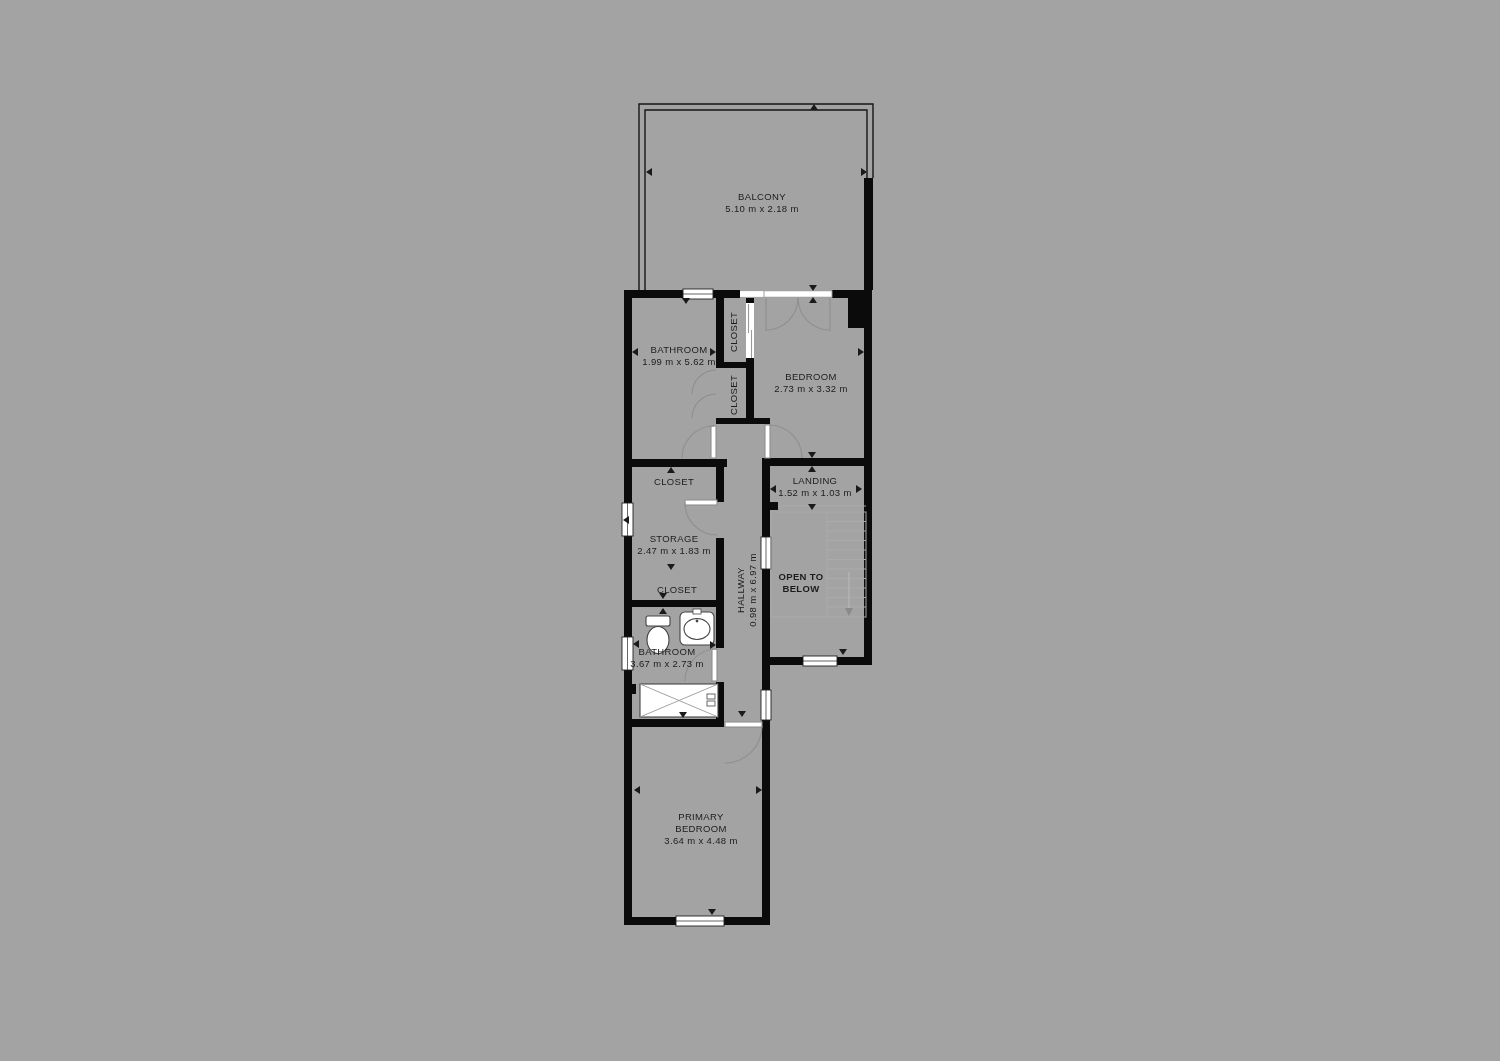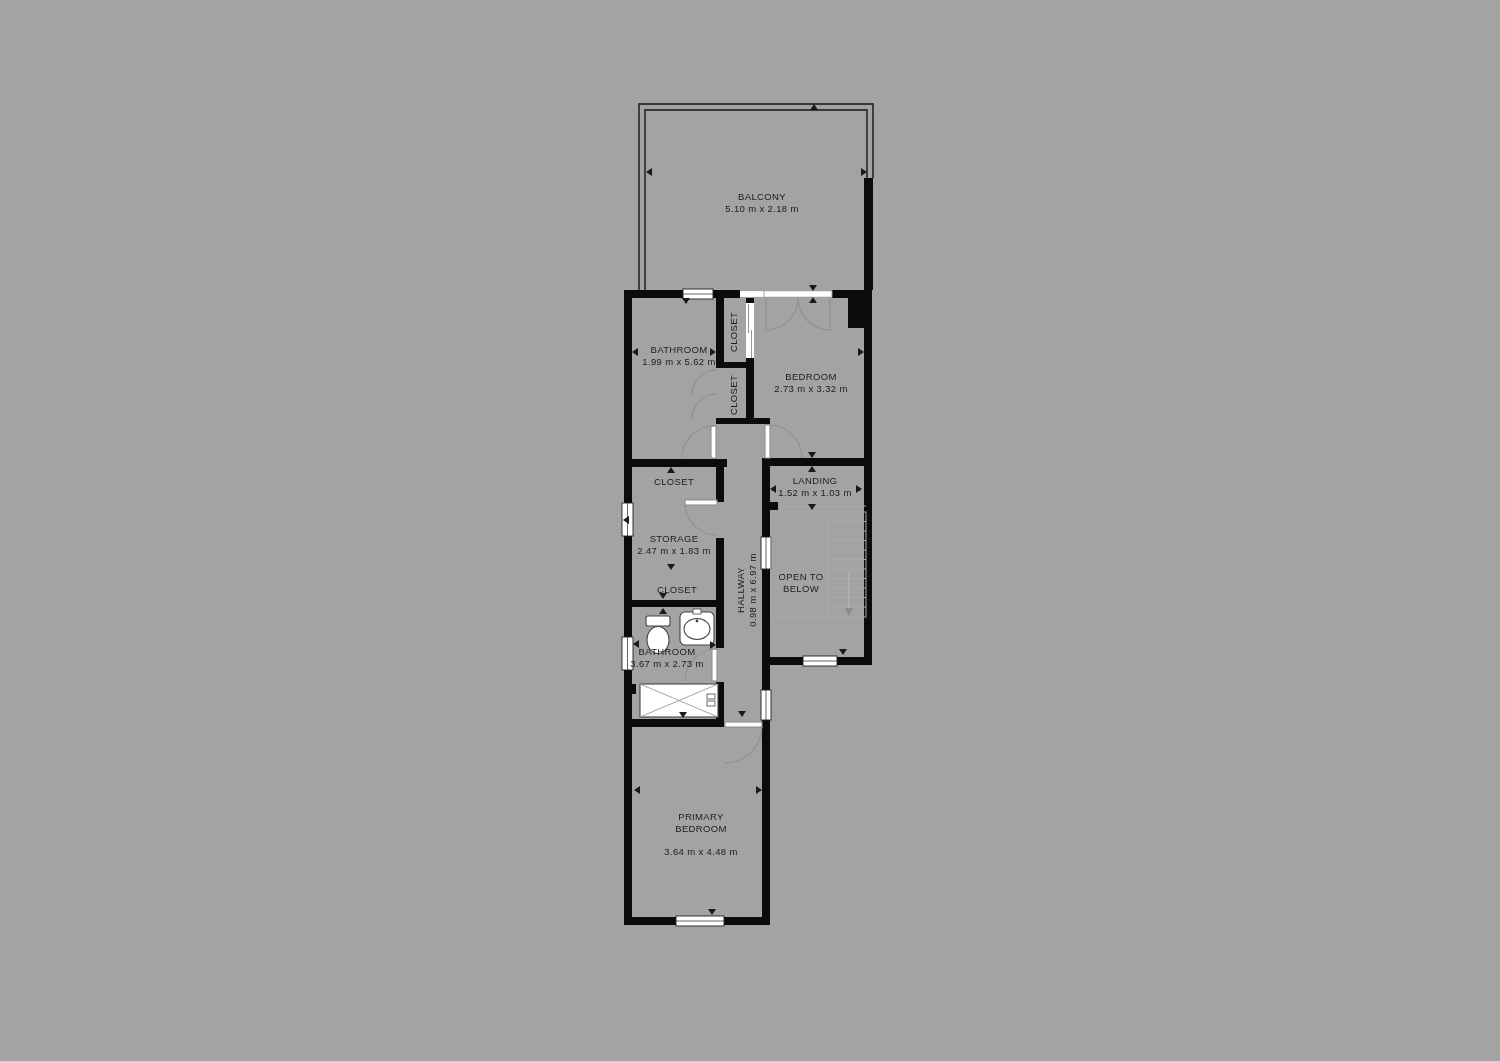--- a/index.html
+++ b/index.html
@@ -6,22 +6,22 @@
   .page{position:relative;width:1500px;height:1061px;background:#a3a3a3;overflow:hidden;
         font-family:"Liberation Sans",sans-serif;}
   .plan-svg{position:absolute;left:600px;top:80px;width:300px;height:880px;}
   .labels{position:absolute;left:0;top:0;width:100%;height:100%;}
   .room-label{position:absolute;transform:translate(-50%,-50%);text-align:center;
       font-size:9.5px;line-height:12px;letter-spacing:.35px;color:#1c1c1c;}
   .room-label .rname{white-space:nowrap;font-weight:400;}
   .room-label .rdims{white-space:nowrap;}
   .room-label .rdims:empty{display:none;}
   .rot{transform:translate(-50%,-50%) rotate(-90deg);}
-  .wrap-lg .rname{white-space:normal;width:82px;margin:11px auto;}
-  .wrap-sm .rname{white-space:normal;width:60px;margin:0 auto;}
+  .wrap-lg .rname{white-space:normal;width:82px;margin:0 auto;}
+  .wrap-sm .rname{white-space:normal;width:60px;margin:0 auto;font-weight:bold;}
 </style>
 </head>
 <body>
 
 <div class="page">
 
   <svg class="plan-svg" viewBox="600 80 300 880" xmlns="http://www.w3.org/2000/svg">
 
     <g stroke="#161616" stroke-width="1.4" fill="none">
       <path d="M639,290 V104 H873 V178"></path>

